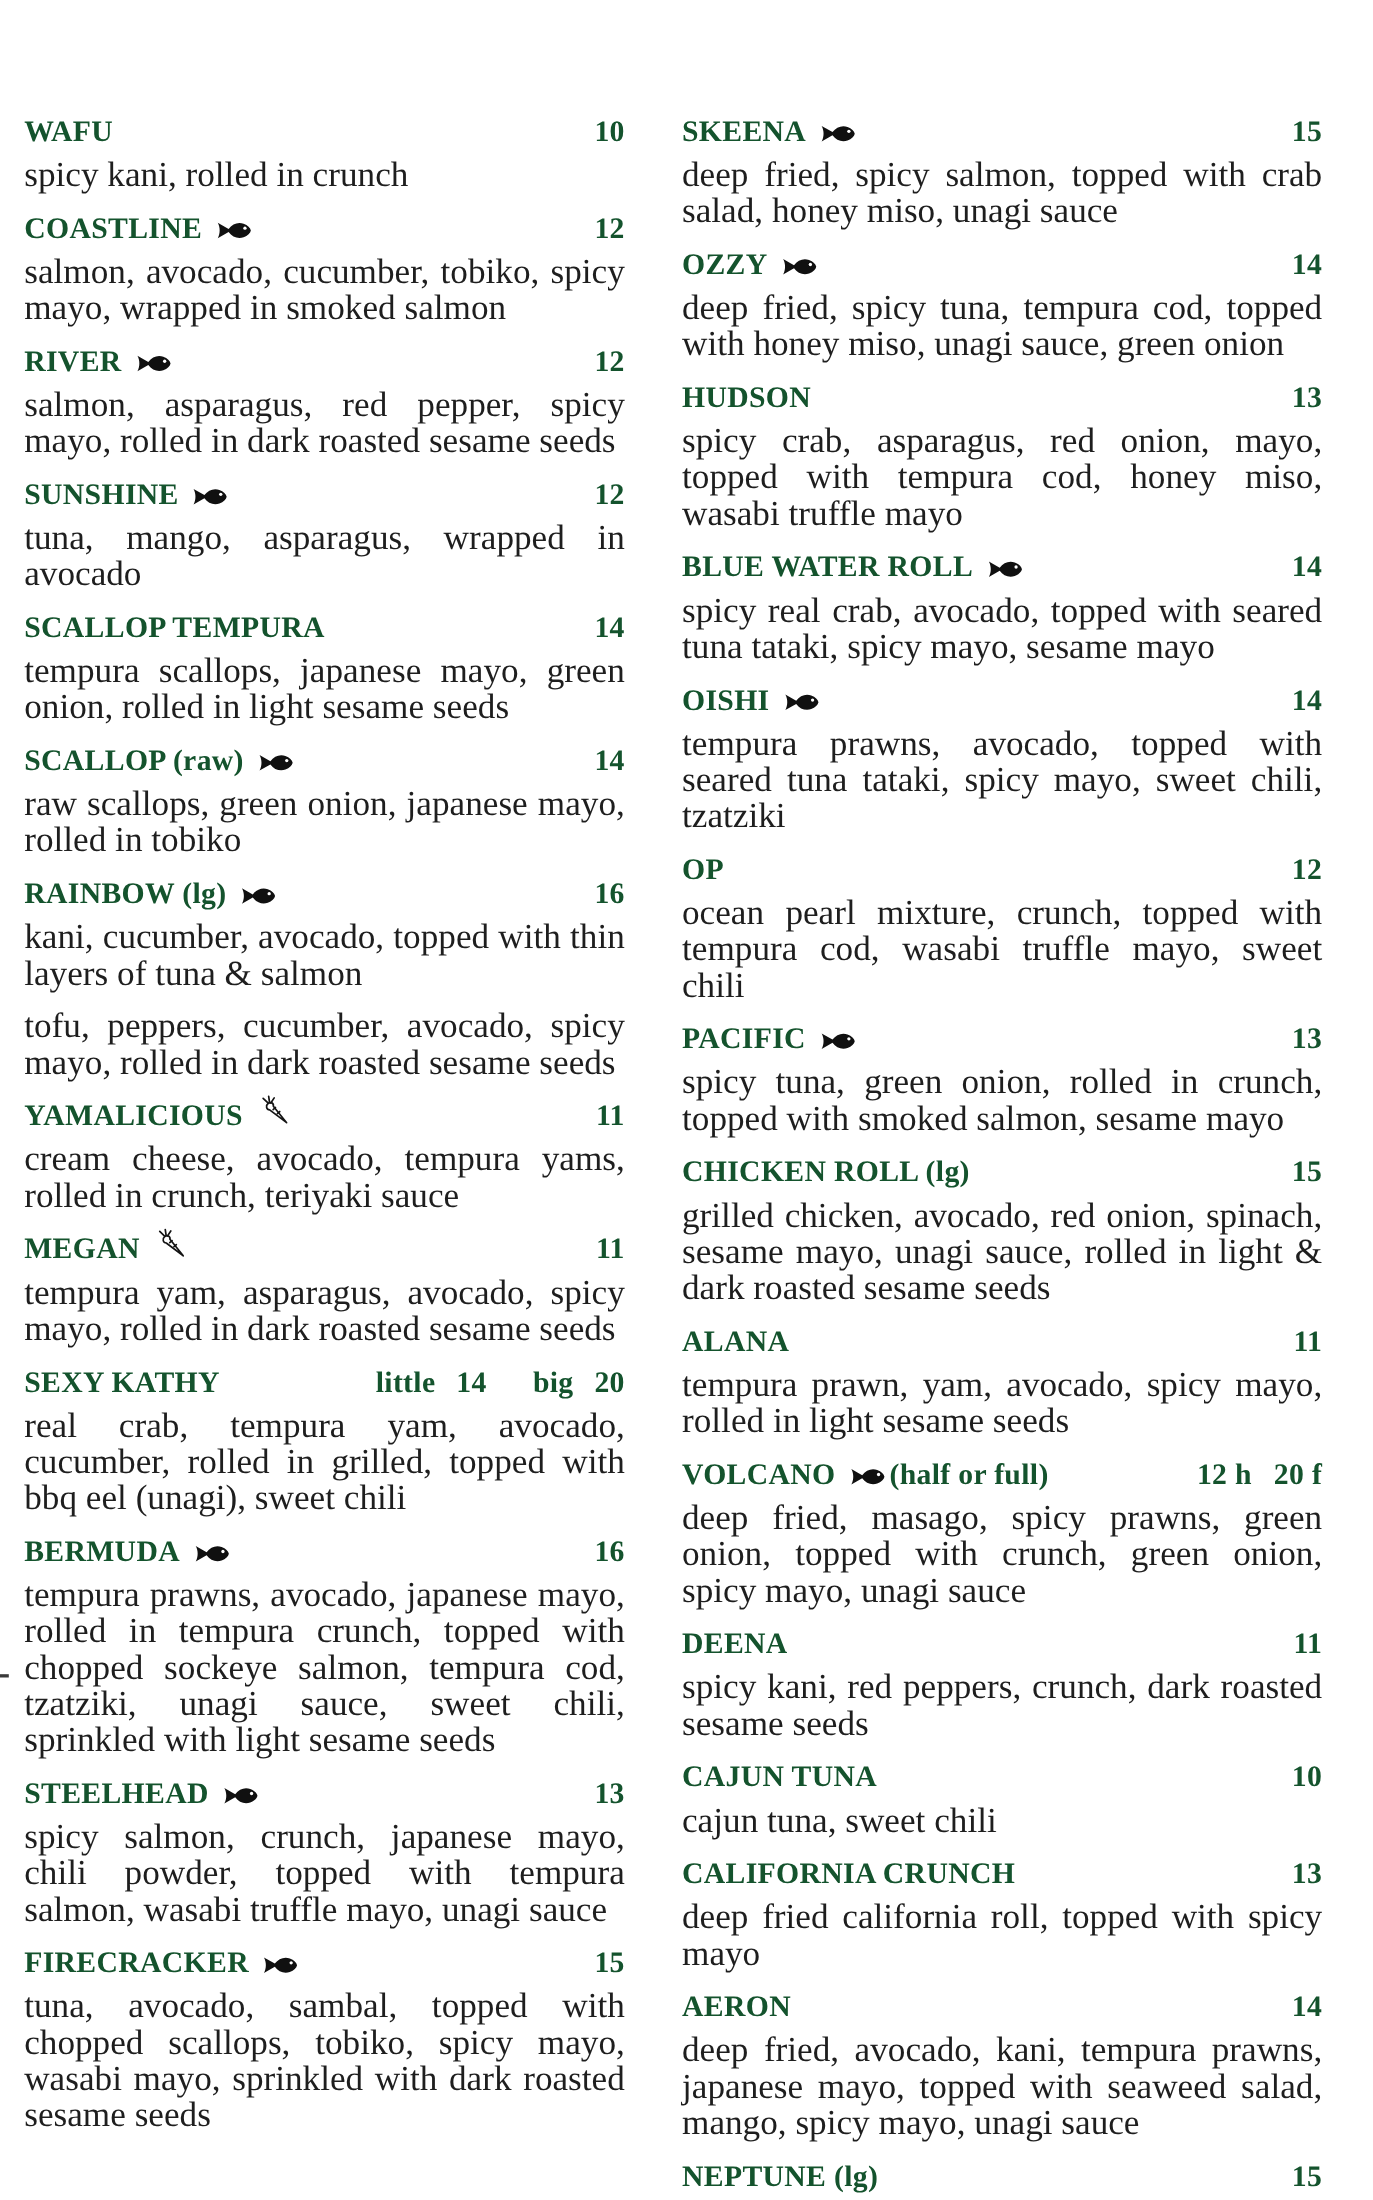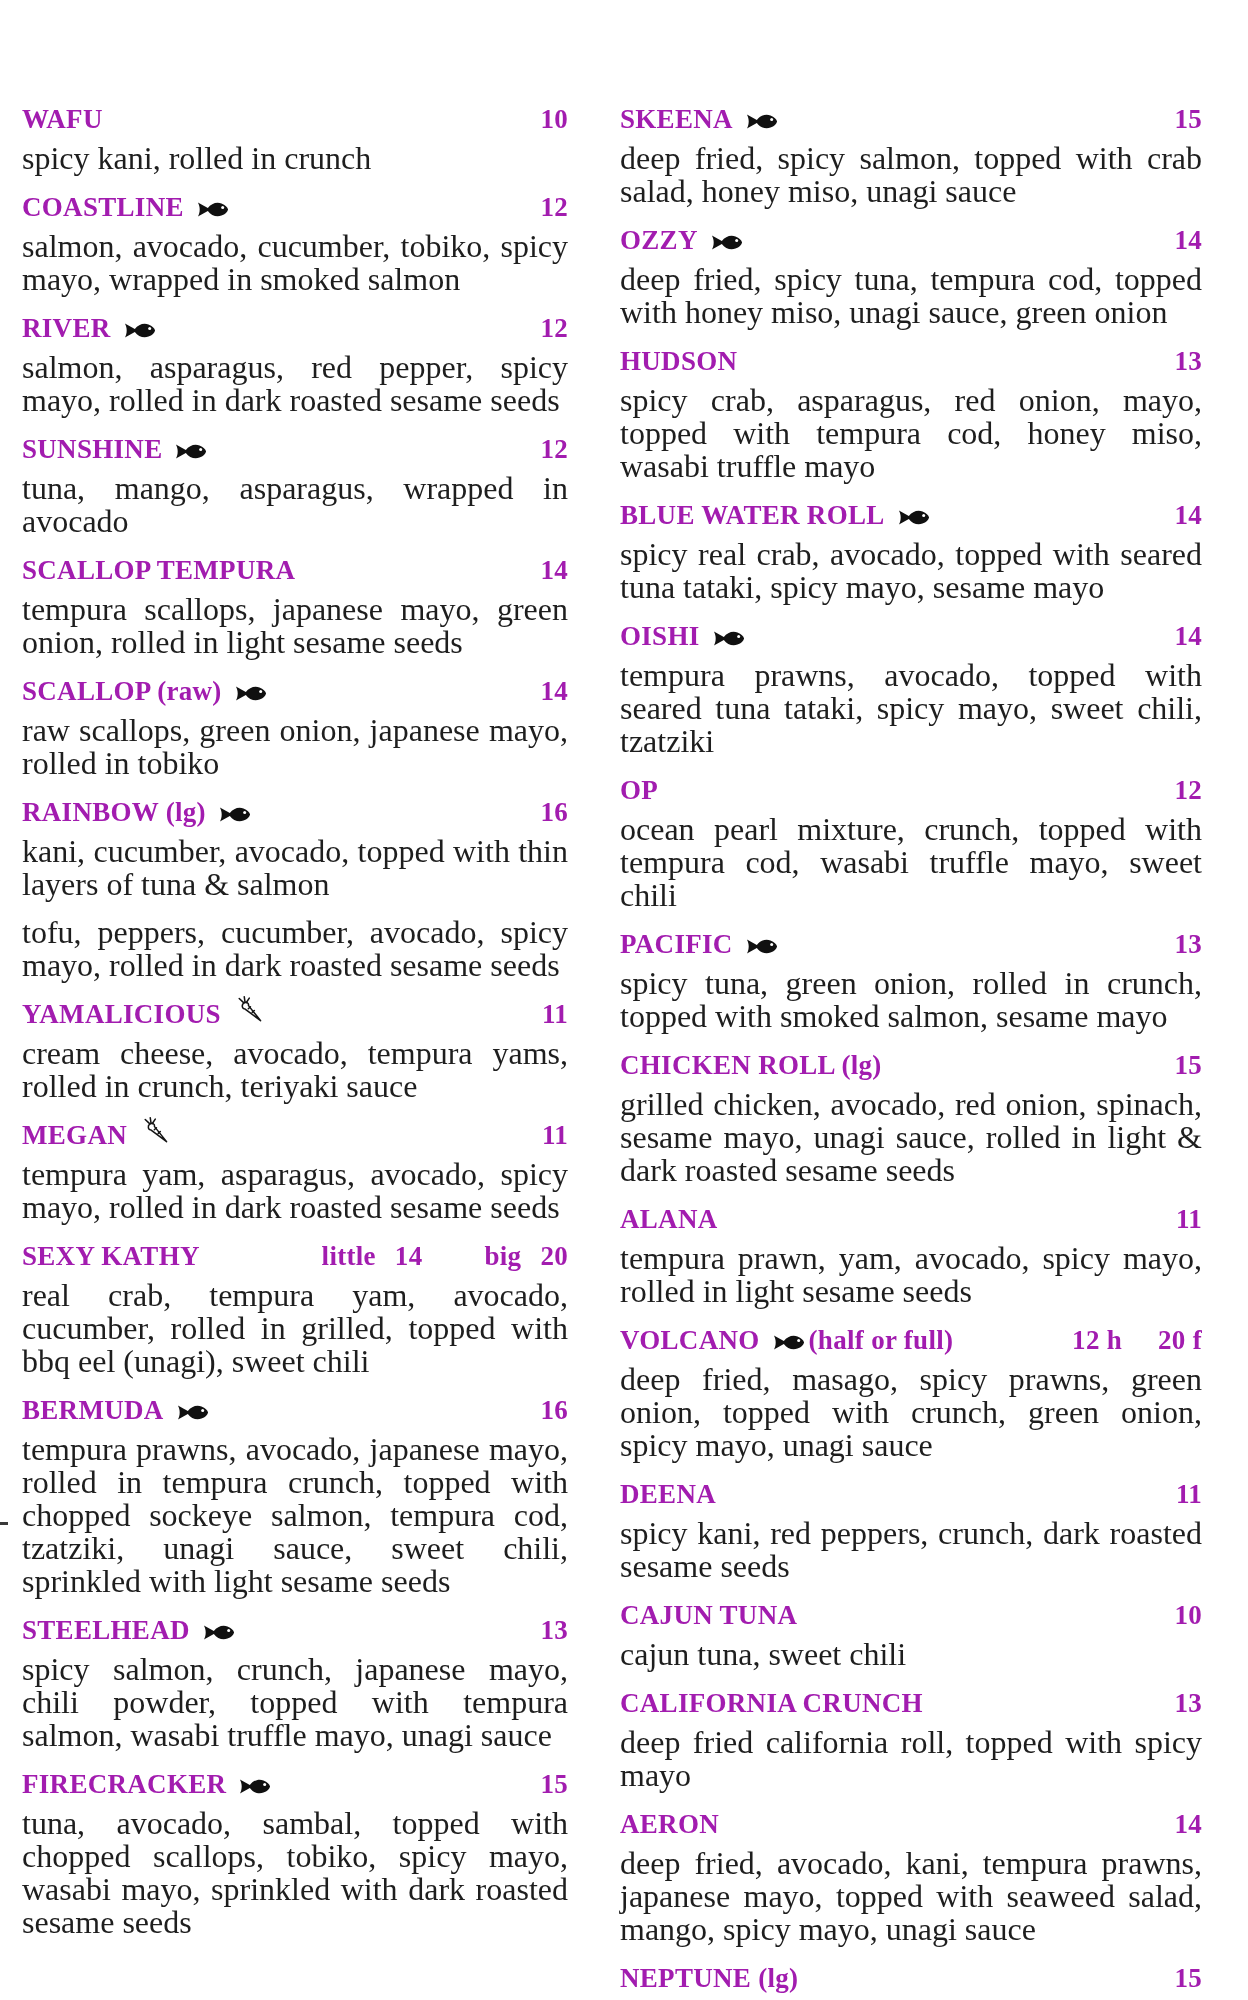--- a/index.html
+++ b/index.html
@@ -9,30 +9,30 @@
     font-family:"Liberation Serif","DejaVu Serif",serif;
     overflow:hidden;
   }
   .menu-col{position:absolute;top:102px;}
   .col-left{left:22px;width:546px;}
   .col-right{left:620px;width:582px;}
   .item{margin-bottom:15px;}
   .hdr{
     display:flex;align-items:center;white-space:nowrap;
     font-weight:bold;font-size:27px;line-height:34px;
-    letter-spacing:.3px;margin-bottom:6px;color:#a21caf;
+    letter-spacing:.3px;margin-bottom:6px;color:#14532d;
   }
   .name{flex:0 0 auto;}
   .iconslot{display:inline-flex;align-items:center;margin-left:13px;}
   .iconslot.fish svg{transform:translateY(2px);}
   .iconslot.carrot svg{transform:translateY(-5px);}
   .suffix{margin-left:4px;}
   .pricearea{margin-left:auto;display:flex;align-items:center;font-weight:bold;font-size:27px;text-align:center;}
-  .pricearea.multi{gap:36px;}
-  .pricearea.sizes{gap:62px;}
+  .pricearea.multi{gap:20px;}
+  .pricearea.sizes{gap:42px;}
   .size{display:flex;gap:19px;}
   .desc{
     margin:0;font-size:32px;line-height:33px;color:#1e1e1e;
     text-align:justify;text-align-last:left;
   }
   .speck{position:absolute;left:0;top:1522px;width:8px;height:3px;background:#3a3a3a;}
 </style>
 </head>
 <body>
 

